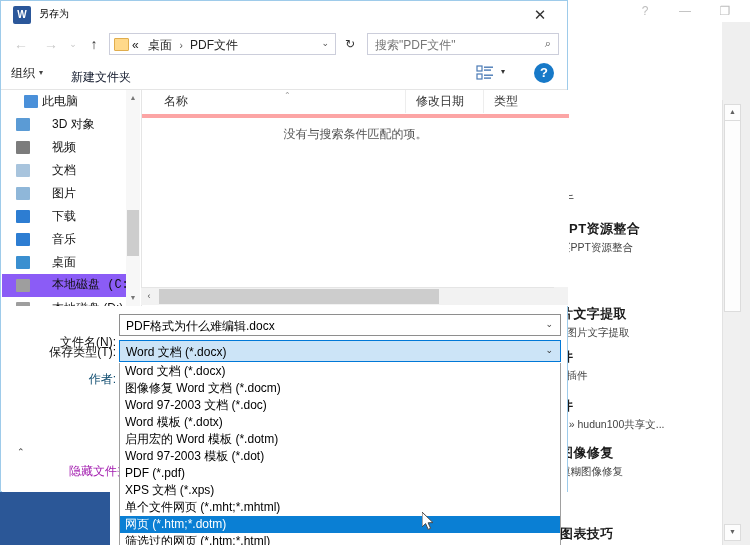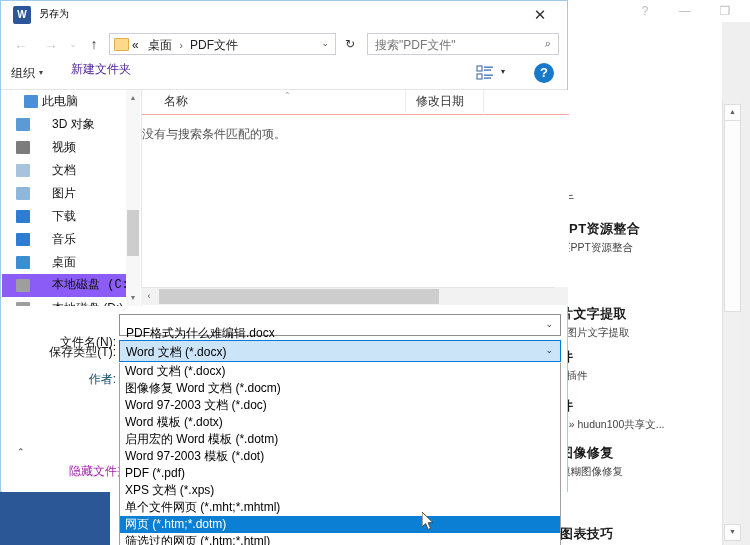--- a/index.html
+++ b/index.html
@@ -72,21 +72,21 @@
 
   #search-box{position:absolute;left:366px;top:3px;width:192px;height:22px;background:#fff;
               border:1px solid #cccedb;box-sizing:border-box;}
   #search-text{position:absolute;left:7px;top:3px;font-size:12px;color:#777;}
   #search-icon{position:absolute;right:7px;top:3px;font-size:11px;color:#555;}
 
   
   #command-bar{position:absolute;left:0;top:58px;width:566px;height:30px;background:#ffffff;
                border-bottom:1px solid #e5e5e5;}
   #organize-btn{position:absolute;left:10px;top:6px;font-size:12px;color:#222;}
-  #newfolder-btn{position:absolute;left:70px;top:2px;font-size:12px;color:#4c1d95;}
+  #newfolder-btn{position:absolute;left:70px;top:10px;font-size:12px;color:#0f172a;}
   .caret-dn{font-size:8px;color:#444;margin-left:4px;vertical-align:2px;}
   #view-btn{position:absolute;left:475px;top:5px;width:20px;height:18px;}
   #view-caret{position:absolute;left:500px;top:8px;font-size:8px;color:#333;}
   #help-btn{position:absolute;left:533px;top:4px;width:20px;height:20px;border-radius:50%;
             background:#1779c8;color:#fff;font-size:13px;font-weight:bold;text-align:center;
             line-height:20px;}
 
   
   #nav-pane{position:absolute;left:1px;top:89px;width:138px;height:216px;background:#fff;
             overflow:hidden;}
@@ -102,28 +102,28 @@
 
   #nav-scroll{position:absolute;left:125px;top:89px;width:14px;height:216px;background:#f7f7f7;}
   #nav-sb-up{position:absolute;left:0;top:0;width:14px;height:16px;text-align:center;
              line-height:16px;font-size:7px;color:#777;}
   #nav-sb-thumb{position:absolute;left:1px;top:120px;width:12px;height:46px;background:#cdcdcd;}
   #nav-sb-down{position:absolute;left:0;bottom:0;width:14px;height:16px;text-align:center;
                line-height:16px;font-size:7px;color:#777;}
 
   #file-pane{position:absolute;left:140px;top:89px;width:427px;height:216px;background:#fff;
              border-left:1px solid #e5e5e5;}
-  #col-header{position:absolute;left:0;top:0;width:427px;height:24px;border-bottom:1px solid #fca5a5;}
+  #col-header{position:absolute;left:0;top:0;width:427px;height:24px;border-bottom:4px solid #fca5a5;}
   .col{position:absolute;top:0;height:23px;line-height:23px;font-size:12px;color:#333;
        border-right:1px solid #ededed;box-sizing:border-box;padding-left:10px;}
   #col-name{left:12px;width:252px;}
   #col-date{left:264px;width:78px;}
   #col-type{left:342px;width:72px;border-right:none;}
   #sort-mark{position:absolute;left:142px;top:1px;font-size:8px;color:#9a9a9a;}
-  #empty-msg{position:absolute;left:0;top:36px;width:427px;text-align:left;font-size:12px;
+  #empty-msg{position:absolute;left:0;top:36px;width:427px;text-align:center;font-size:12px;
              color:#555;}
 
   
   #hscroll{position:absolute;left:140px;top:286px;width:427px;height:17px;background:#f2f2f2;
            border-top:1px solid #e5e5e5;}
   #hs-left{position:absolute;left:0;top:0;width:16px;height:17px;text-align:center;line-height:17px;
            font-size:9px;color:#555;}
   #hs-thumb{position:absolute;left:18px;top:1px;width:280px;height:15px;background:#cdcdcd;}
   #hs-right{position:absolute;right:0;top:0;width:16px;height:17px;text-align:center;line-height:17px;
             font-size:9px;color:#555;}
@@ -133,21 +133,21 @@
   #form-area{position:absolute;left:1px;top:306px;width:565px;height:185px;background:#fff;}
   .form-label{position:absolute;font-size:12px;color:#111;text-align:right;}
   #lbl-filename{left:30px;top:333px;width:85px;}
   #lbl-savetype{left:30px;top:343px;width:85px;}
   #lbl-author{left:30px;top:370px;width:85px;color:#0c4a6e;}
   #lbl-hidden{left:18px;top:462px;width:110px;text-align:right;color:#a21caf;}
   #hidden-caret{position:absolute;left:16px;top:446px;font-size:9px;color:#333;}
 
   #filename-combo{position:absolute;left:118px;top:313px;width:442px;height:22px;background:#fff;
                   border:1px solid #8e8e8e;box-sizing:border-box;}
-  #filename-value{position:absolute;left:6px;top:10px;font-size:12px;color:#000;}
+  #filename-value{position:absolute;left:6px;top:3px;font-size:12px;color:#000;}
   #filename-caret{position:absolute;right:7px;top:4px;font-size:9px;color:#444;}
 
   #savetype-combo{position:absolute;left:118px;top:339px;width:442px;height:22px;background:#cce4f7;
                   border:1px solid #0078d7;box-sizing:border-box;}
   #savetype-value{position:absolute;left:6px;top:3px;font-size:12px;color:#000;}
   #savetype-caret{position:absolute;right:7px;top:4px;font-size:9px;color:#333;}
 
   
   #savetype-dropdown{position:absolute;left:118px;top:362px;width:442px;height:185px;background:#fff;
                      border:1px solid #a0a0a0;border-top:none;box-sizing:border-box;overflow:hidden;z-index:40;}
@@ -286,20 +286,21 @@
     <div id="nav-sb-up">▲</div>
     <div id="nav-sb-thumb"></div>
     <div id="nav-sb-down">▼</div>
   </div>
 
   <div id="file-pane">
     <div id="col-header">
       <div class="col" id="col-name">名称</div>
       <div id="sort-mark">⌃</div>
       <div class="col" id="col-date">修改日期</div>
+      <div class="col" id="col-type">类型</div>
     </div>
     <div id="empty-msg">没有与搜索条件匹配的项。</div>
   </div>
 
   <div id="hscroll">
     <div id="hs-left">‹</div>
     <div id="hs-thumb"></div>
     <div id="hs-right">›</div>
   </div>
   <div id="vs-stub"></div>

